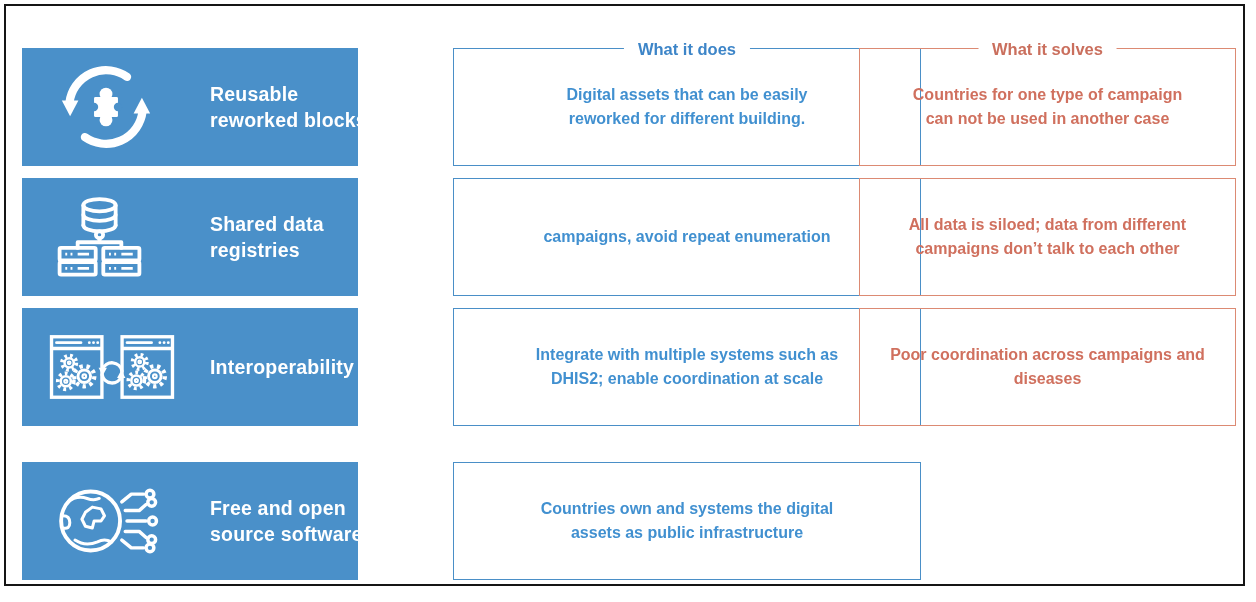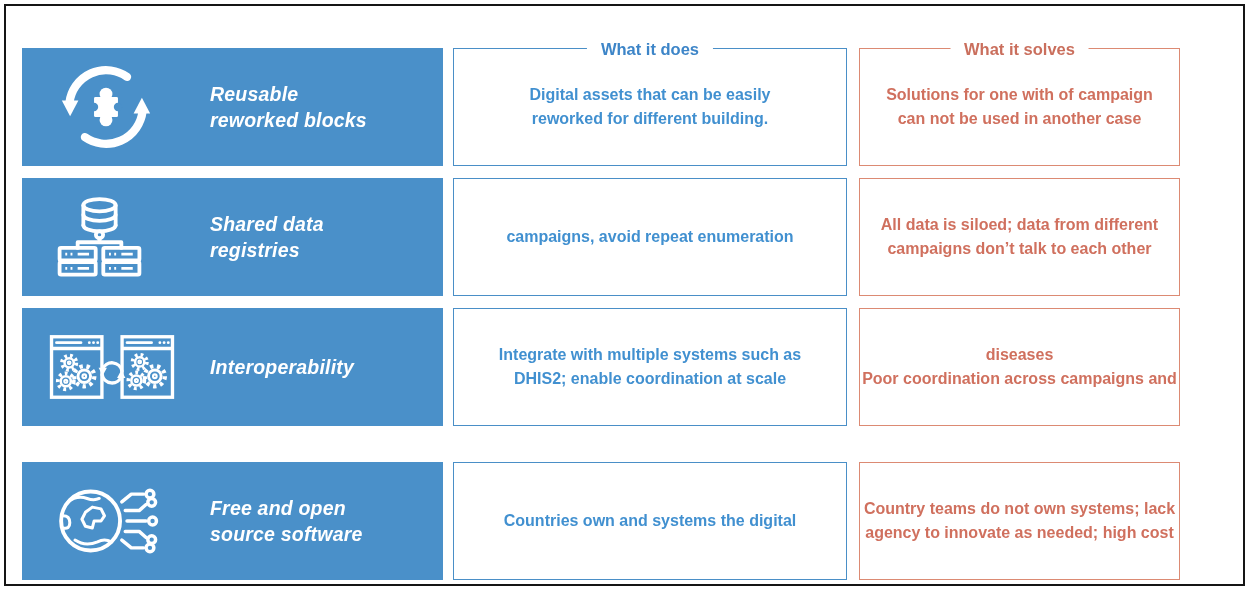--- a/index.html
+++ b/index.html
@@ -8,40 +8,39 @@
     font-family:"Liberation Sans",sans-serif;overflow:hidden;
   }
   .frame{
     position:absolute;left:4px;top:4px;width:1241px;height:582px;
     border:2px solid #151515;box-sizing:border-box;
   }
   .row{position:absolute;left:22px;width:1214px;height:118px;}
   .r1{top:48px}.r2{top:178px}.r3{top:308px}.r4{top:462px}
 
   .label-panel{
-    position:absolute;left:0;top:0;width:421px;height:118px;
+    position:absolute;left:0;top:0;width:336px;height:118px;
     background:#4a90c9;
-    font-style:italic;
   }
   .icon-wrap{position:absolute;top:0;height:118px;display:flex;align-items:center;}
   .iw1{left:38px}.iw2{left:30px}.iw3{left:21px}.iw4{left:27px}
   .panel-label{
     position:absolute;left:188px;top:50%;transform:translateY(-50%);
     color:#ffffff;font-size:19.5px;line-height:26px;font-weight:700;letter-spacing:.2px;
   }
   .panel-label span{display:block;white-space:nowrap;}
   .panel-label span:empty{display:none;}
 
   .textbox{
     position:absolute;top:0;height:118px;box-sizing:border-box;
     display:flex;flex-direction:column;justify-content:center;
     text-align:center;
   }
-  .does{left:431px;width:394px;border:1.5px solid #4a8fc7;color:#4190d0;}
-  .solves{left:837px;width:321px;border:1.5px solid #dc8a73;color:#d0705e;}
+  .does{left:431px;width:468px;border:1.5px solid #4a8fc7;color:#4190d0;}
+  .solves{left:837px;width:377px;border:1.5px solid #dc8a73;color:#d0705e;}
   .tline{display:block;font-size:16px;line-height:24px;font-weight:700;white-space:nowrap;}
   .tline:empty{display:none;}
 
   .legend{
     position:absolute;top:-12px;left:50%;transform:translateX(-50%);
     background:#ffffff;padding:0 14px;line-height:24px;
     font-size:16.5px;font-weight:700;white-space:nowrap;
   }
   .legend.blue{color:#3d85c8;}
   .legend.salmon{color:#ca6f5d;}
@@ -78,21 +77,21 @@
         <span>reworked blocks</span>
       </div>
     </div>
     <div class="textbox does">
       <span class="legend blue">What it does</span>
       <span class="tline">Digital assets that can be easily</span>
       <span class="tline">reworked for different building.</span>
     </div>
     <div class="textbox solves">
       <span class="legend salmon">What it solves</span>
-      <span class="tline">Solutions for one with of campaign</span>
+      <span class="tline">Countries for one type of campaign</span>
       <span class="tline">can not be used in another case</span>
     </div>
   </div>
 
   <div class="row r2">
     <div class="label-panel">
       <div class="icon-wrap iw2">
         <svg width="95" height="95" viewBox="0 0 100 100">
           <g stroke="#ffffff" stroke-width="4" fill="none" stroke-linecap="round">
             <ellipse cx="50" cy="16" rx="17" ry="6.5"></ellipse>
@@ -187,22 +186,22 @@
       <div class="panel-label">
         <span>Interoperability</span>
 
       </div>
     </div>
     <div class="textbox does">
       <span class="tline">Integrate with multiple systems such as</span>
       <span class="tline">DHIS2; enable coordination at scale</span>
     </div>
     <div class="textbox solves">
+      <span class="tline">Poor coordination across campaigns and</span>
       <span class="tline">diseases</span>
-      <span class="tline">Poor coordination across campaigns and</span>
     </div>
   </div>
 
   <div class="row r4">
     <div class="label-panel">
       <div class="icon-wrap iw4">
         <svg width="130" height="88" viewBox="0 0 150 100">
           <g stroke="#ffffff" fill="none" stroke-linejoin="round" stroke-linecap="round">
             <circle cx="48" cy="50" r="34" stroke-width="4.5"></circle>
             <path stroke-width="3.5" d="M 22 28 Q 32 20 44 24 Q 52 27 58 24"></path>
@@ -224,19 +223,16 @@
           </g>
         </svg>
       </div>
       <div class="panel-label">
         <span>Free and open</span>
         <span>source software</span>
       </div>
     </div>
     <div class="textbox does">
       <span class="tline">Countries own and systems the digital</span>
-    </div>
-    <div class="textbox solves">
-      <span class="tline">Country teams do not own systems; lack</span>
-      <span class="tline">agency to innovate as needed; high cost</span>
+      <span class="tline">assets as public infrastructure</span>
     </div>
   </div>
 </div>
 
 </body></html>

